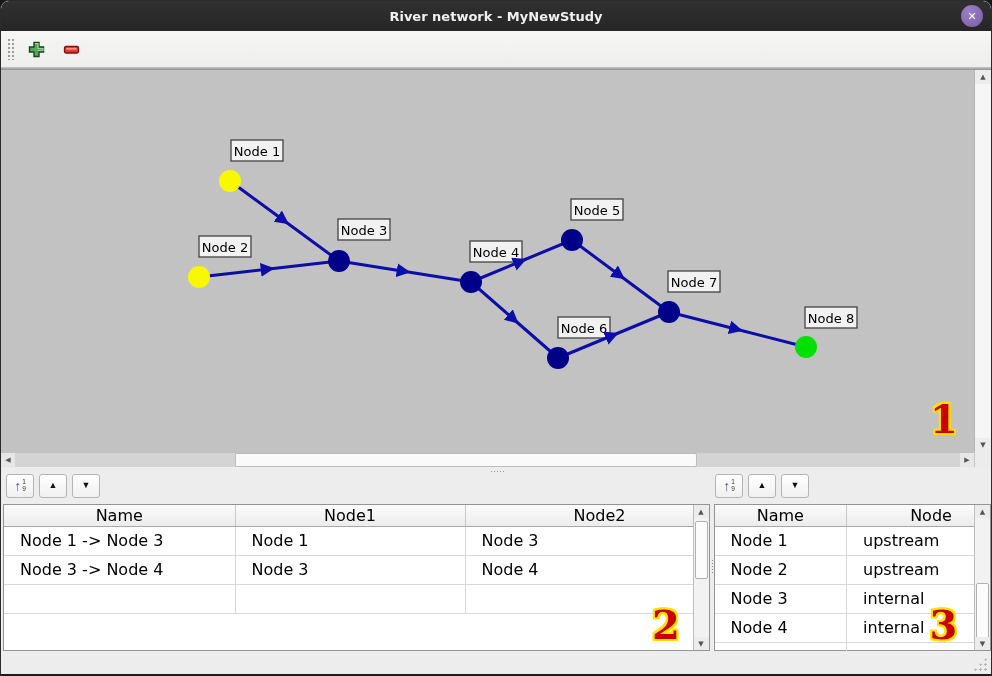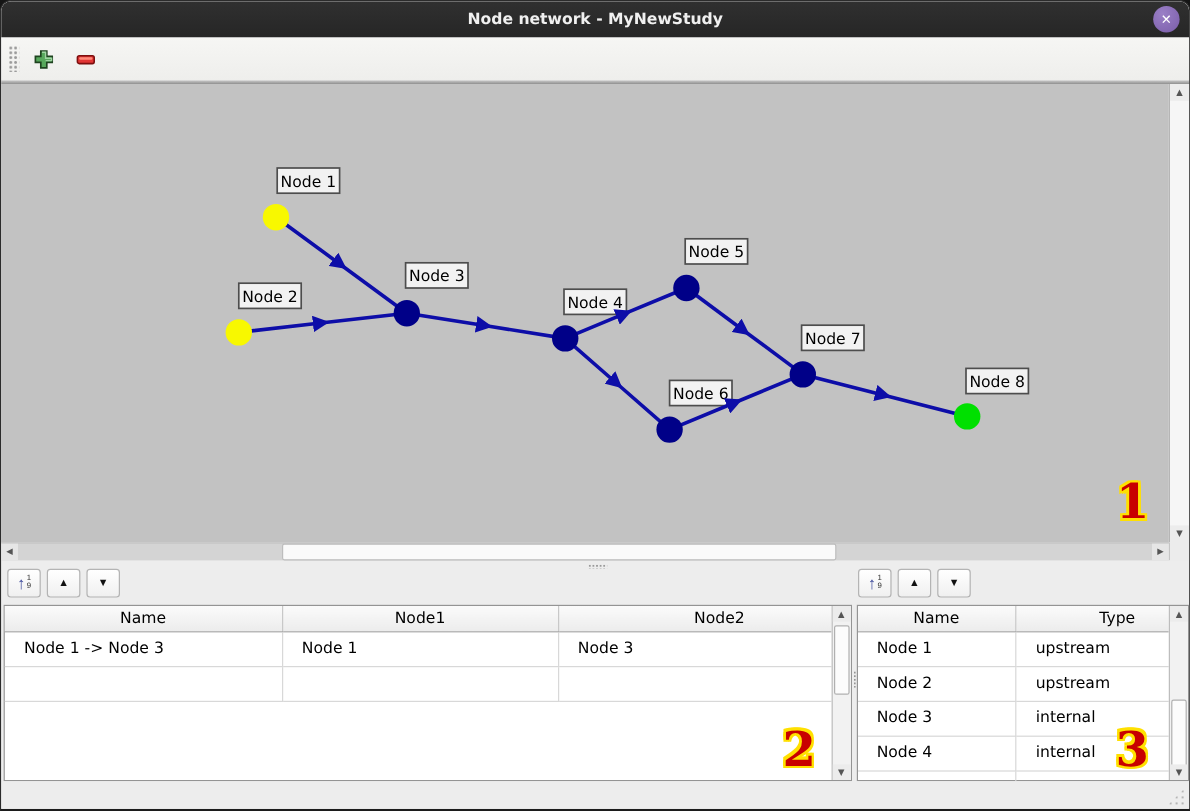--- a/index.html
+++ b/index.html
@@ -63,21 +63,21 @@
         background-image:radial-gradient(#9a9a9a 0.8px,transparent 1px);background-size:3px 3px;}
 
   
   .tables{display:flex;}
   .twrap{position:relative;display:flex;border:1px solid #949494;background:#fff;height:147px;}
   .twrap.left{width:708px;}
   .twrap.right{width:278px;}
   .tsplit{width:4px;background:#ededed;position:relative;cursor:col-resize;}
   .tsplit::after{content:"";position:absolute;left:1px;top:55px;width:2px;height:14px;
         background-image:radial-gradient(#8f8f8f 0.8px,transparent 1px);background-size:3px 3px;}
-  table{border-collapse:collapse;table-layout:fixed;font-size:13px;color:#000;flex:1;align-self:flex-start;width:100%;}
+  table{border-collapse:collapse;table-layout:fixed;font-size:16px;color:#000;flex:1;align-self:flex-start;width:100%;}
   th{font-weight:normal;height:21px;background:linear-gradient(#fbfbfb,#ececec);
      border-right:1px solid #c8c8c8;border-bottom:1px solid #a8a8a8;text-align:center;padding:0;}
   th:last-child{border-right:none;padding-left:41px;}
   td{height:29px;border-right:1px solid #d8d8d8;border-bottom:1px solid #d8d8d8;padding:0 0 0 16px;
      white-space:nowrap;overflow:hidden;}
   td:last-child{border-right:none;}
   tr.filler td{height:29px;}
   .tscroll{width:16px;flex:0 0 16px;background:#f2f2f2;border-left:1px solid #bdbdbd;
            display:flex;flex-direction:column;position:relative;}
   .tscroll .sbtn{height:13px;}
@@ -91,21 +91,21 @@
   .resize-grip{position:absolute;right:4px;bottom:3px;width:14px;height:14px;cursor:nwse-resize;
         background-image:radial-gradient(#b5b5b5 1px,transparent 1.2px);background-size:5px 5px;
         clip-path:polygon(100% 0,100% 100%,0 100%);}
 </style>
 </head>
 <body>
 
 <div class="window">
 
   <div class="titlebar">
-    <span class="title">Node network - MyNewStudy</span>
+    <span class="title">River network - MyNewStudy</span>
     <div class="closebtn">
       <span>✕</span>
     </div>
   </div>
 
   <div class="toolbar">
     <span class="grip"></span>
     <button class="tbtn">
       <svg width="17" height="17" viewBox="0 0 17 17">
         <path d="M6 1.5 h5 v4.5 h4.5 v5 h-4.5 v4.5 h-5 v-4.5 H1.5 v-5 H6 z" fill="#57a85c" stroke="#1e431f" stroke-width="1.4"></path>
@@ -247,20 +247,25 @@
                 <th>Node1</th>
                 <th>Node2</th>
               </tr>
             </thead>
             <tbody>
               <tr>
                 <td>Node 1 -&gt; Node 3</td>
                 <td>Node 1</td>
                 <td>Node 3</td>
               </tr>
+              <tr>
+                <td>Node 3 -&gt; Node 4</td>
+                <td>Node 3</td>
+                <td>Node 4</td>
+              </tr>
               <tr class="filler">
                 <td></td>
                 <td></td>
                 <td></td>
               </tr>
             </tbody>
         </table>
         <div class="tscroll">
           <div class="sbtn">▲</div>
           <div class="tthumb" style="top:16px;height:58px;"></div>
@@ -269,21 +274,21 @@
         <div class="annot" style="left:648px;top:100px;">2</div>
       </div>
 
       <div class="tsplit"></div>
 
       <div class="twrap right">
         <table id="nodes-table">
           <thead>
               <tr>
                 <th>Name</th>
-                <th>Type</th>
+                <th>Node</th>
               </tr>
             </thead>
             <tbody>
               <tr>
                 <td>Node 1</td>
                 <td>upstream</td>
               </tr>
               <tr>
                 <td>Node 2</td>
                 <td>upstream</td>

